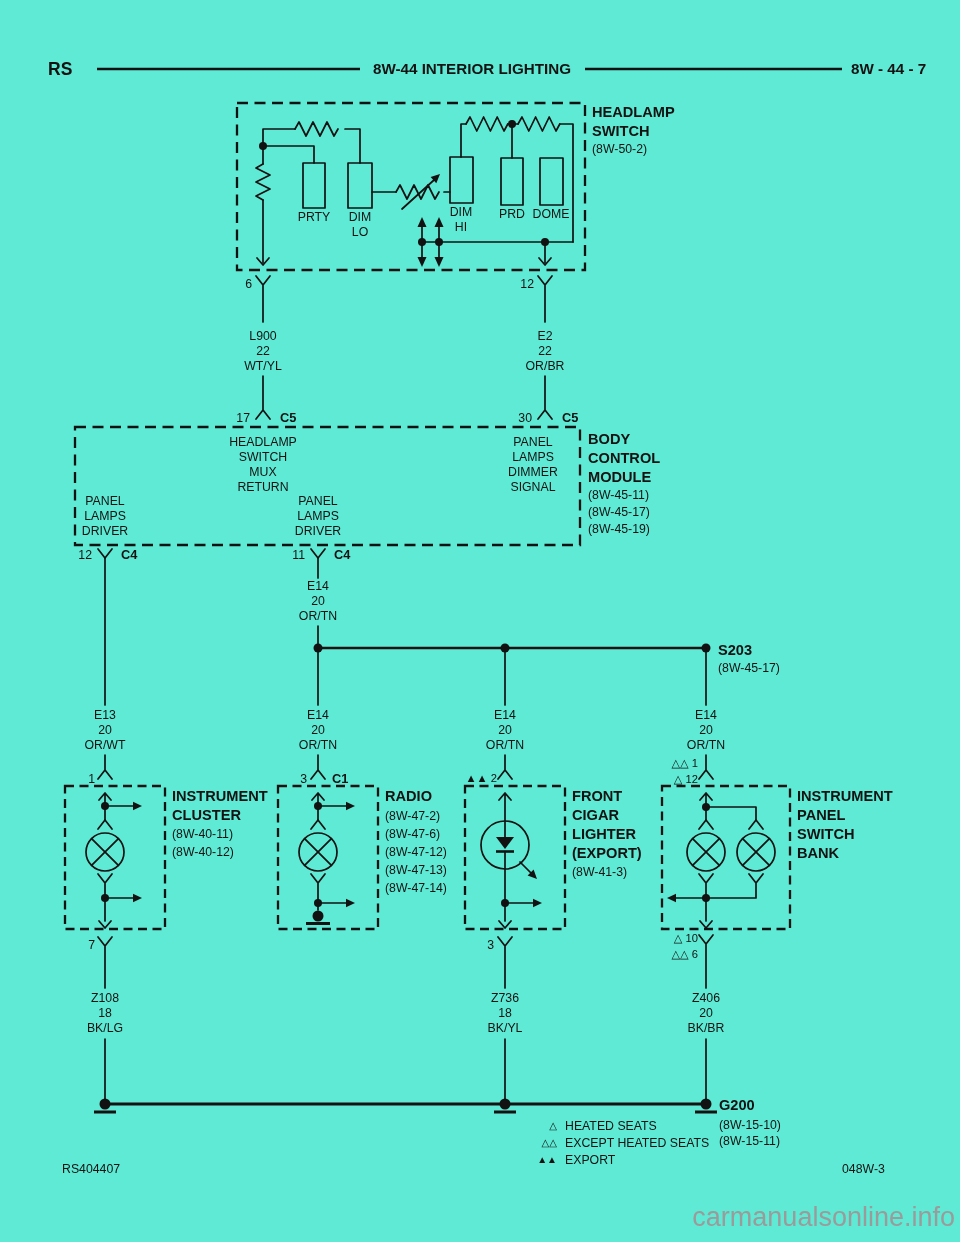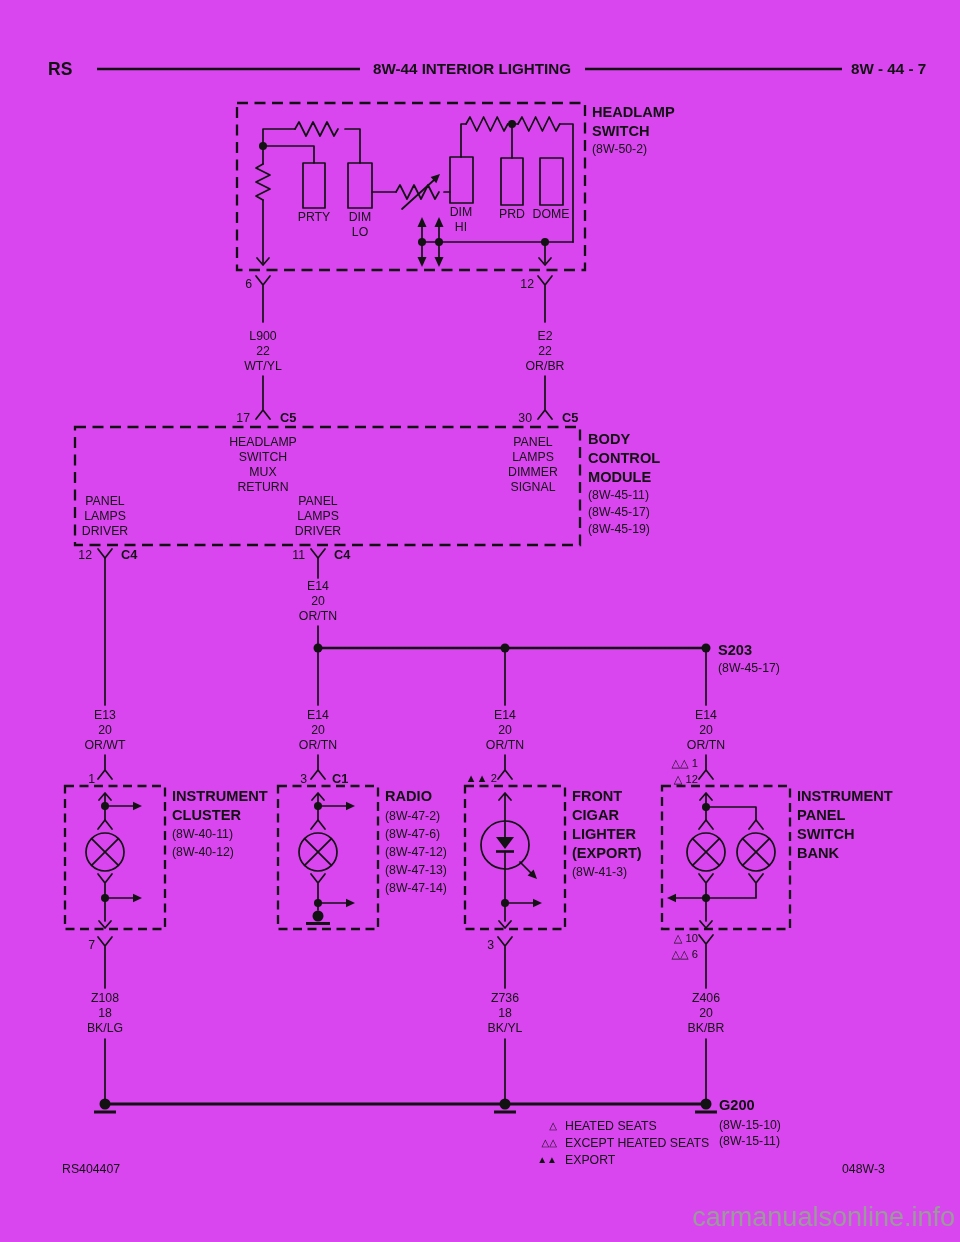--- a/index.html
+++ b/index.html
@@ -1,16 +1,16 @@
 <!DOCTYPE html>
 <html><head>
 <meta charset="utf-8">
 <style>
   html,body{margin:0;padding:0;background:#fff;}
-  .page{position:relative;width:960px;height:1242px;background:#d946ef;overflow:hidden;}
+  .page{position:relative;width:960px;height:1242px;background:#5eead4;overflow:hidden;}
   svg{display:block;}
   .t{font-family:"Liberation Sans",sans-serif;font-size:12.3px;fill:#121212;}
   .b{font-weight:bold;font-size:14.6px;}
   .bs{font-weight:bold;font-size:12.8px;}
   .hdr{font-family:"Liberation Sans",sans-serif;font-weight:bold;font-size:15.2px;fill:#121212;}
   .hdr2{font-size:17.5px;}
   .mid{text-anchor:middle;}
   .end{text-anchor:end;}
   .tri{font-size:11.2px;}
   .lg{font-size:10px;}

